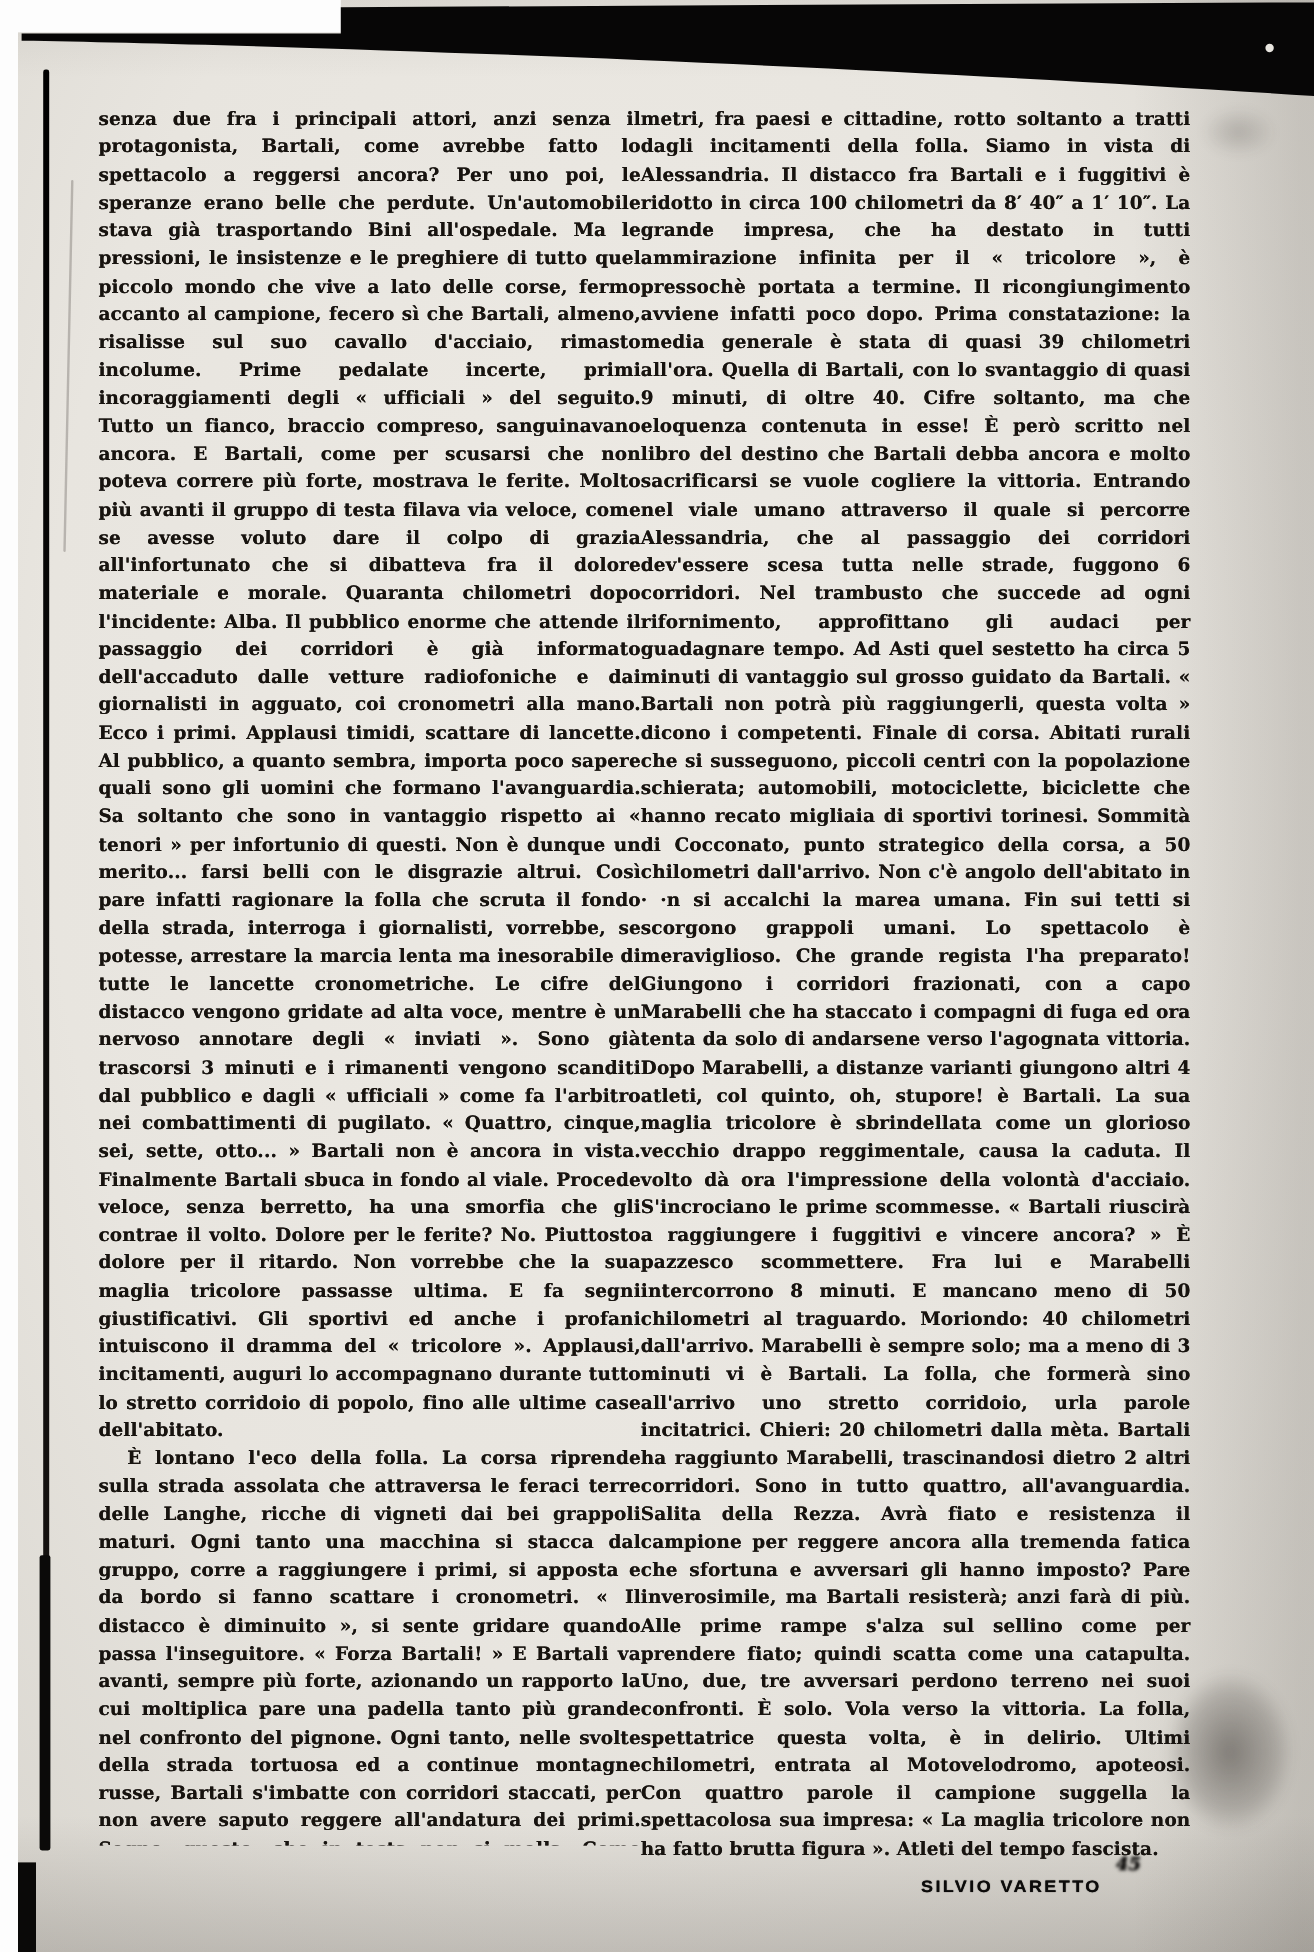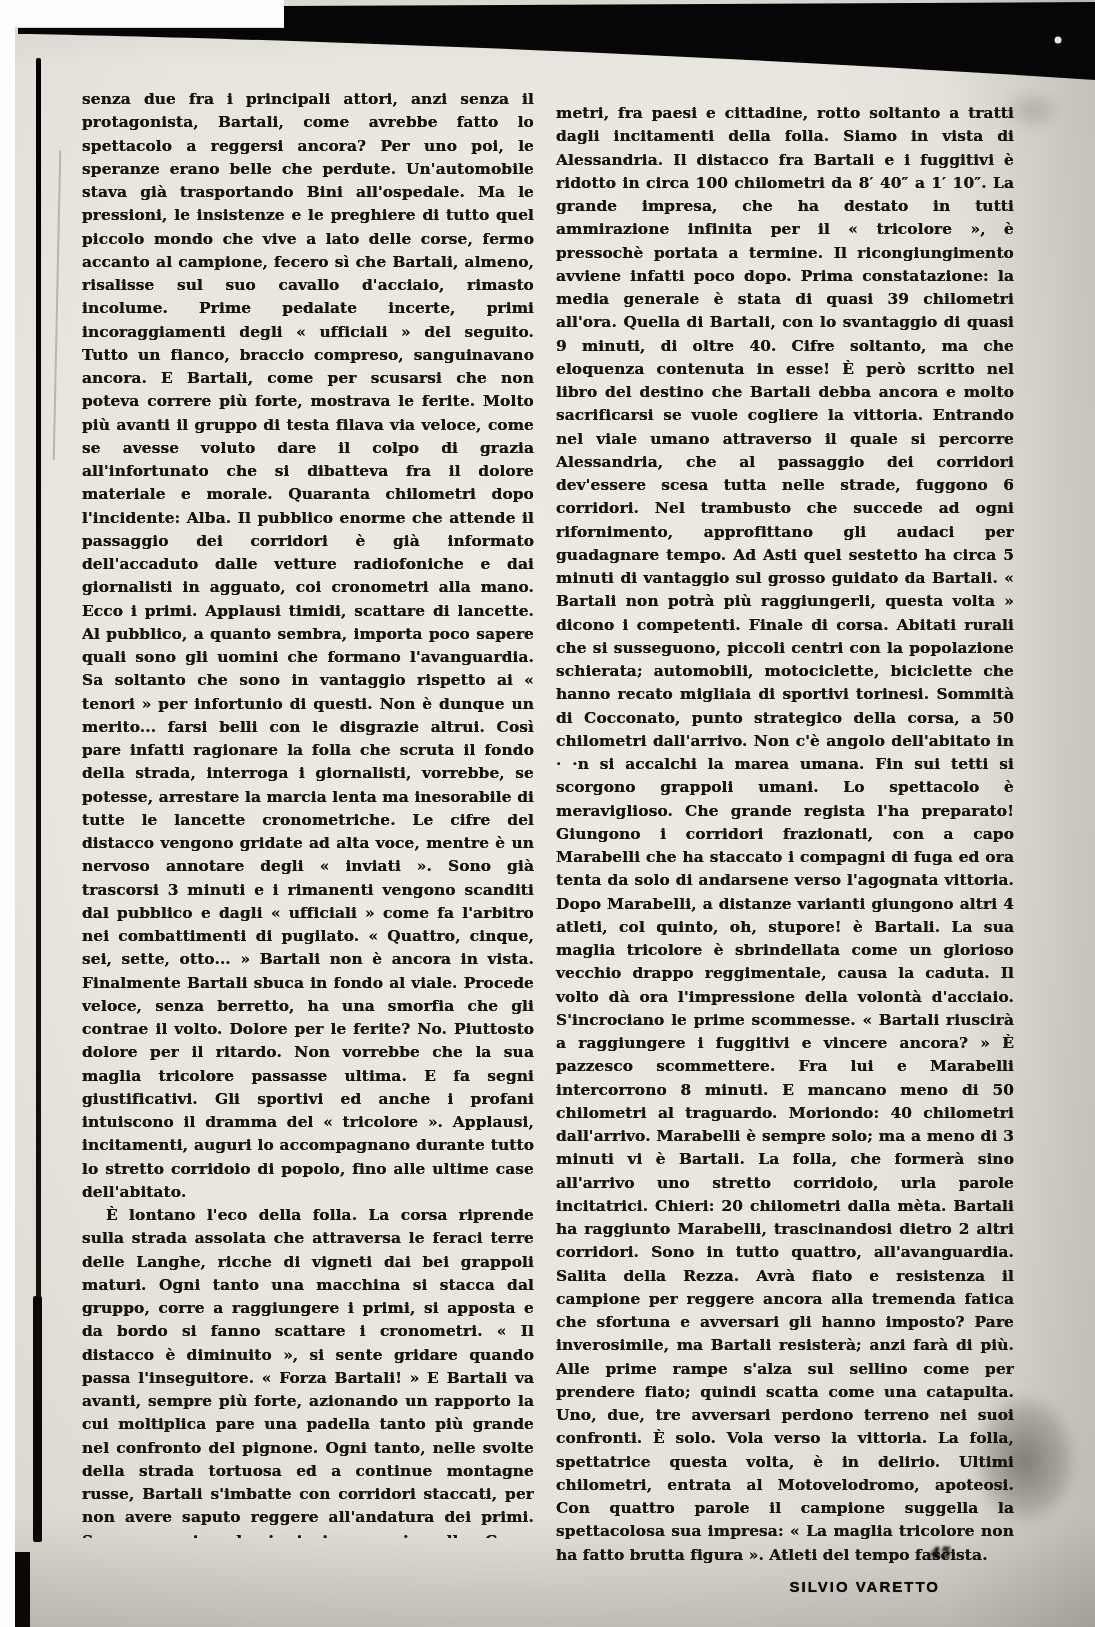--- a/index.html
+++ b/index.html
@@ -60,21 +60,21 @@
   .col{
     position:absolute;top:0;
     font-size:15.4px;
     line-height:23.25px;
     font-weight:700;
     text-align:justify;
     letter-spacing:0.1px;
     text-shadow:0 0 0.45px rgba(23,19,15,0.85);
   }
   .col-left{left:0;width:452px;height:1450px;overflow:hidden;}
-  .col-right{left:474px;width:458px;margin-top:14px;}
+  .col-right{left:452px;width:458px;}
   .para{margin:0;}
   .para.indent{text-indent:24px;}
   .signature{
     margin-top:8px;
     padding-right:74px;
     text-align:right;
     font-family:"Liberation Sans", sans-serif;
     font-weight:700;
     font-size:15px;
     letter-spacing:2px;

